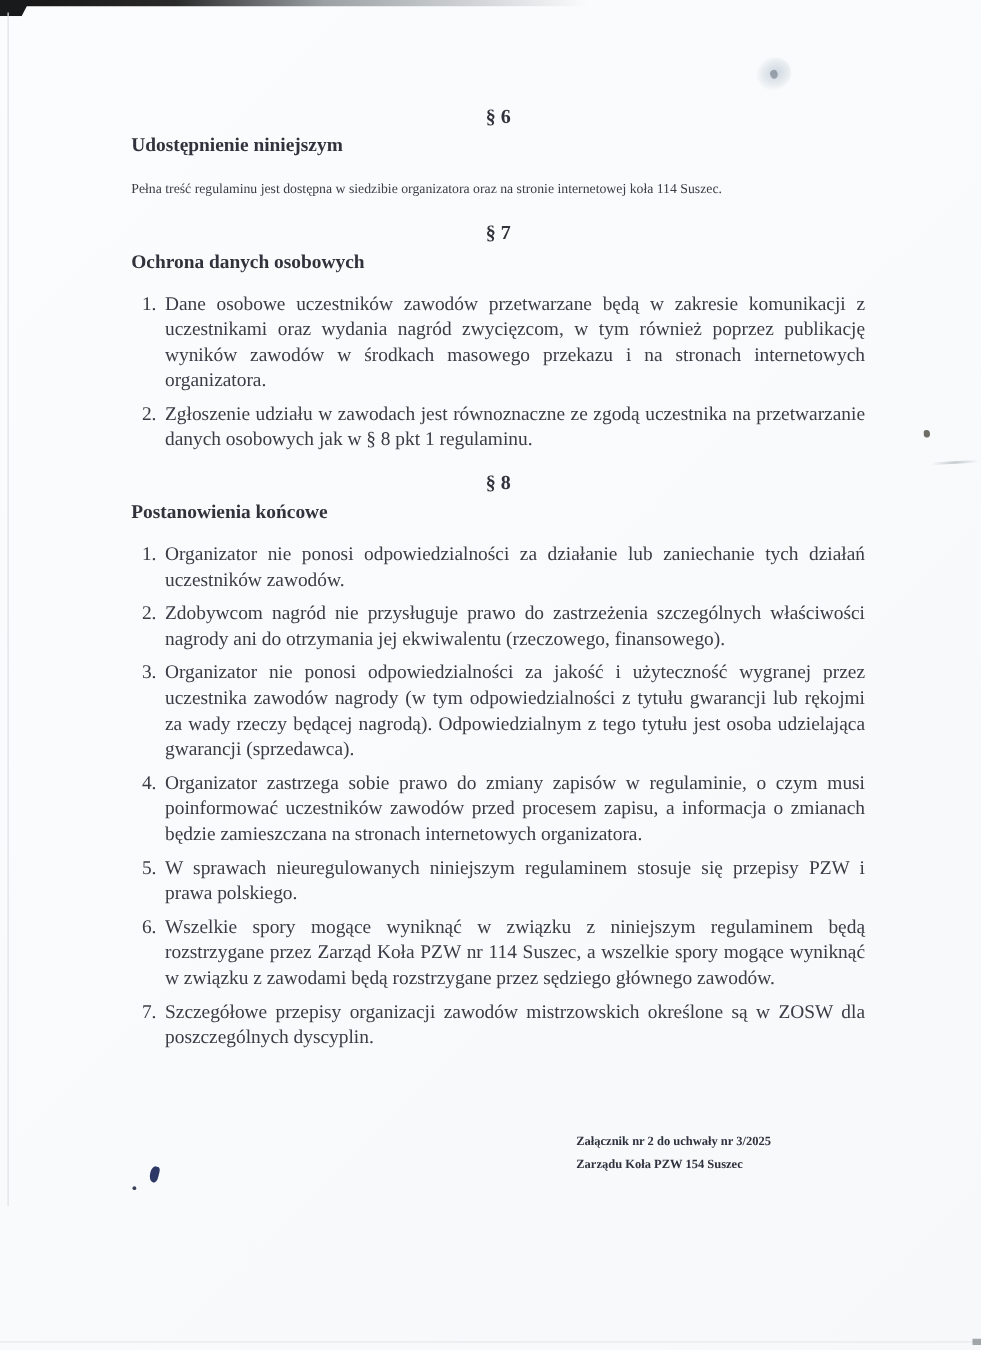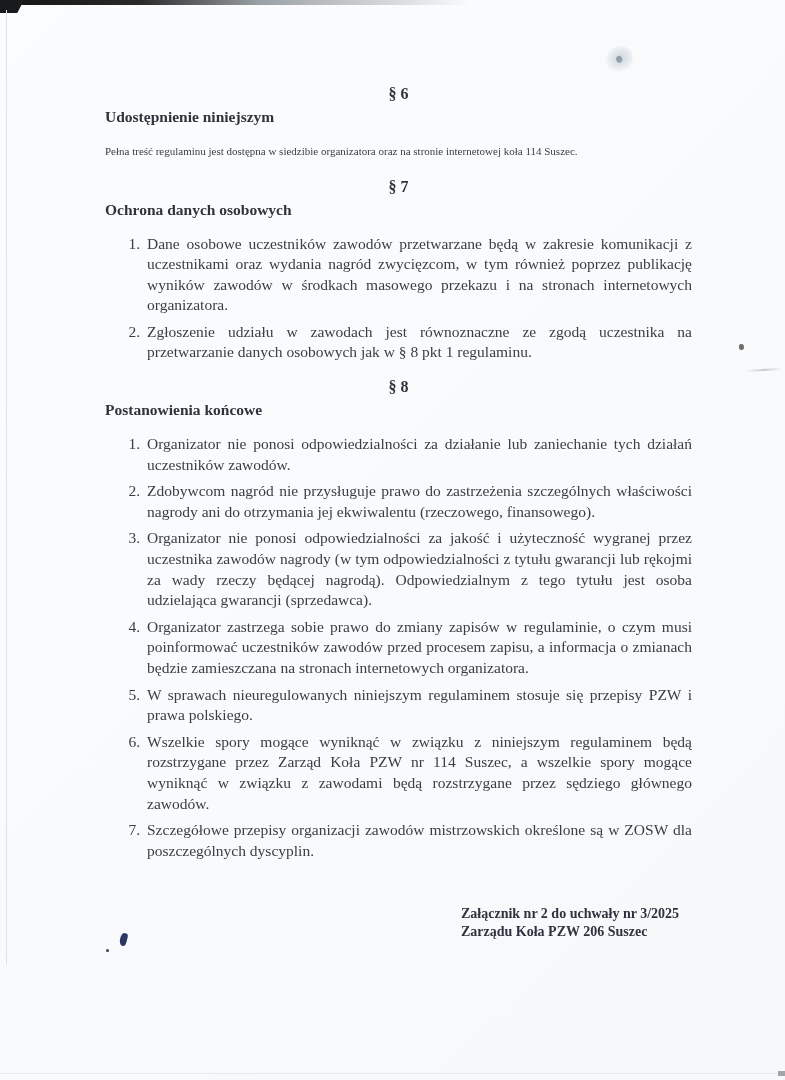--- a/index.html
+++ b/index.html
@@ -96,28 +96,28 @@
     margin: 0 0 4px 0;
   }
   ol.items {
     margin: 0;
     padding: 0 0 0 24px;
     font-size: 15.5px;
     line-height: 20.6px;
     text-align: justify;
   }
   ol.items li {
-    margin: 0 0 6px 15px;
+    margin: 0 0 6px 0;
     padding-left: 3px;
   }
   .footer-note {
     position: absolute;
     left: 461px;
     top: 905px;
-    font-size: 14px;
+    font-size: 10px;
     font-weight: bold;
     line-height: 17.5px;
     color: #2e323e;
     white-space: nowrap;
   }
 </style>
 </head>
 <body>
 
 <div class="page">
@@ -163,16 +163,16 @@
           <li>W sprawach nieuregulowanych niniejszym regulaminem stosuje się przepisy PZW  i prawa polskiego.</li>
           <li>Wszelkie spory mogące wyniknąć w związku z niniejszym regulaminem będą rozstrzygane przez Zarząd Koła PZW nr 114 Suszec, a wszelkie spory mogące wyniknąć w związku  z zawodami będą rozstrzygane przez sędziego głównego zawodów.</li>
           <li>Szczegółowe przepisy organizacji zawodów mistrzowskich określone są w ZOSW dla poszczególnych dyscyplin.</li>
         </ol>
     </section>
 
   </div>
 
   <div class="footer-note">
       <div>Załącznik nr 2 do uchwały nr 3/2025</div>
-      <div>Zarządu Koła PZW 206 Suszec</div>
+      <div>Zarządu Koła PZW 154 Suszec</div>
     </div>
 
 </div>
 
 </body></html>

